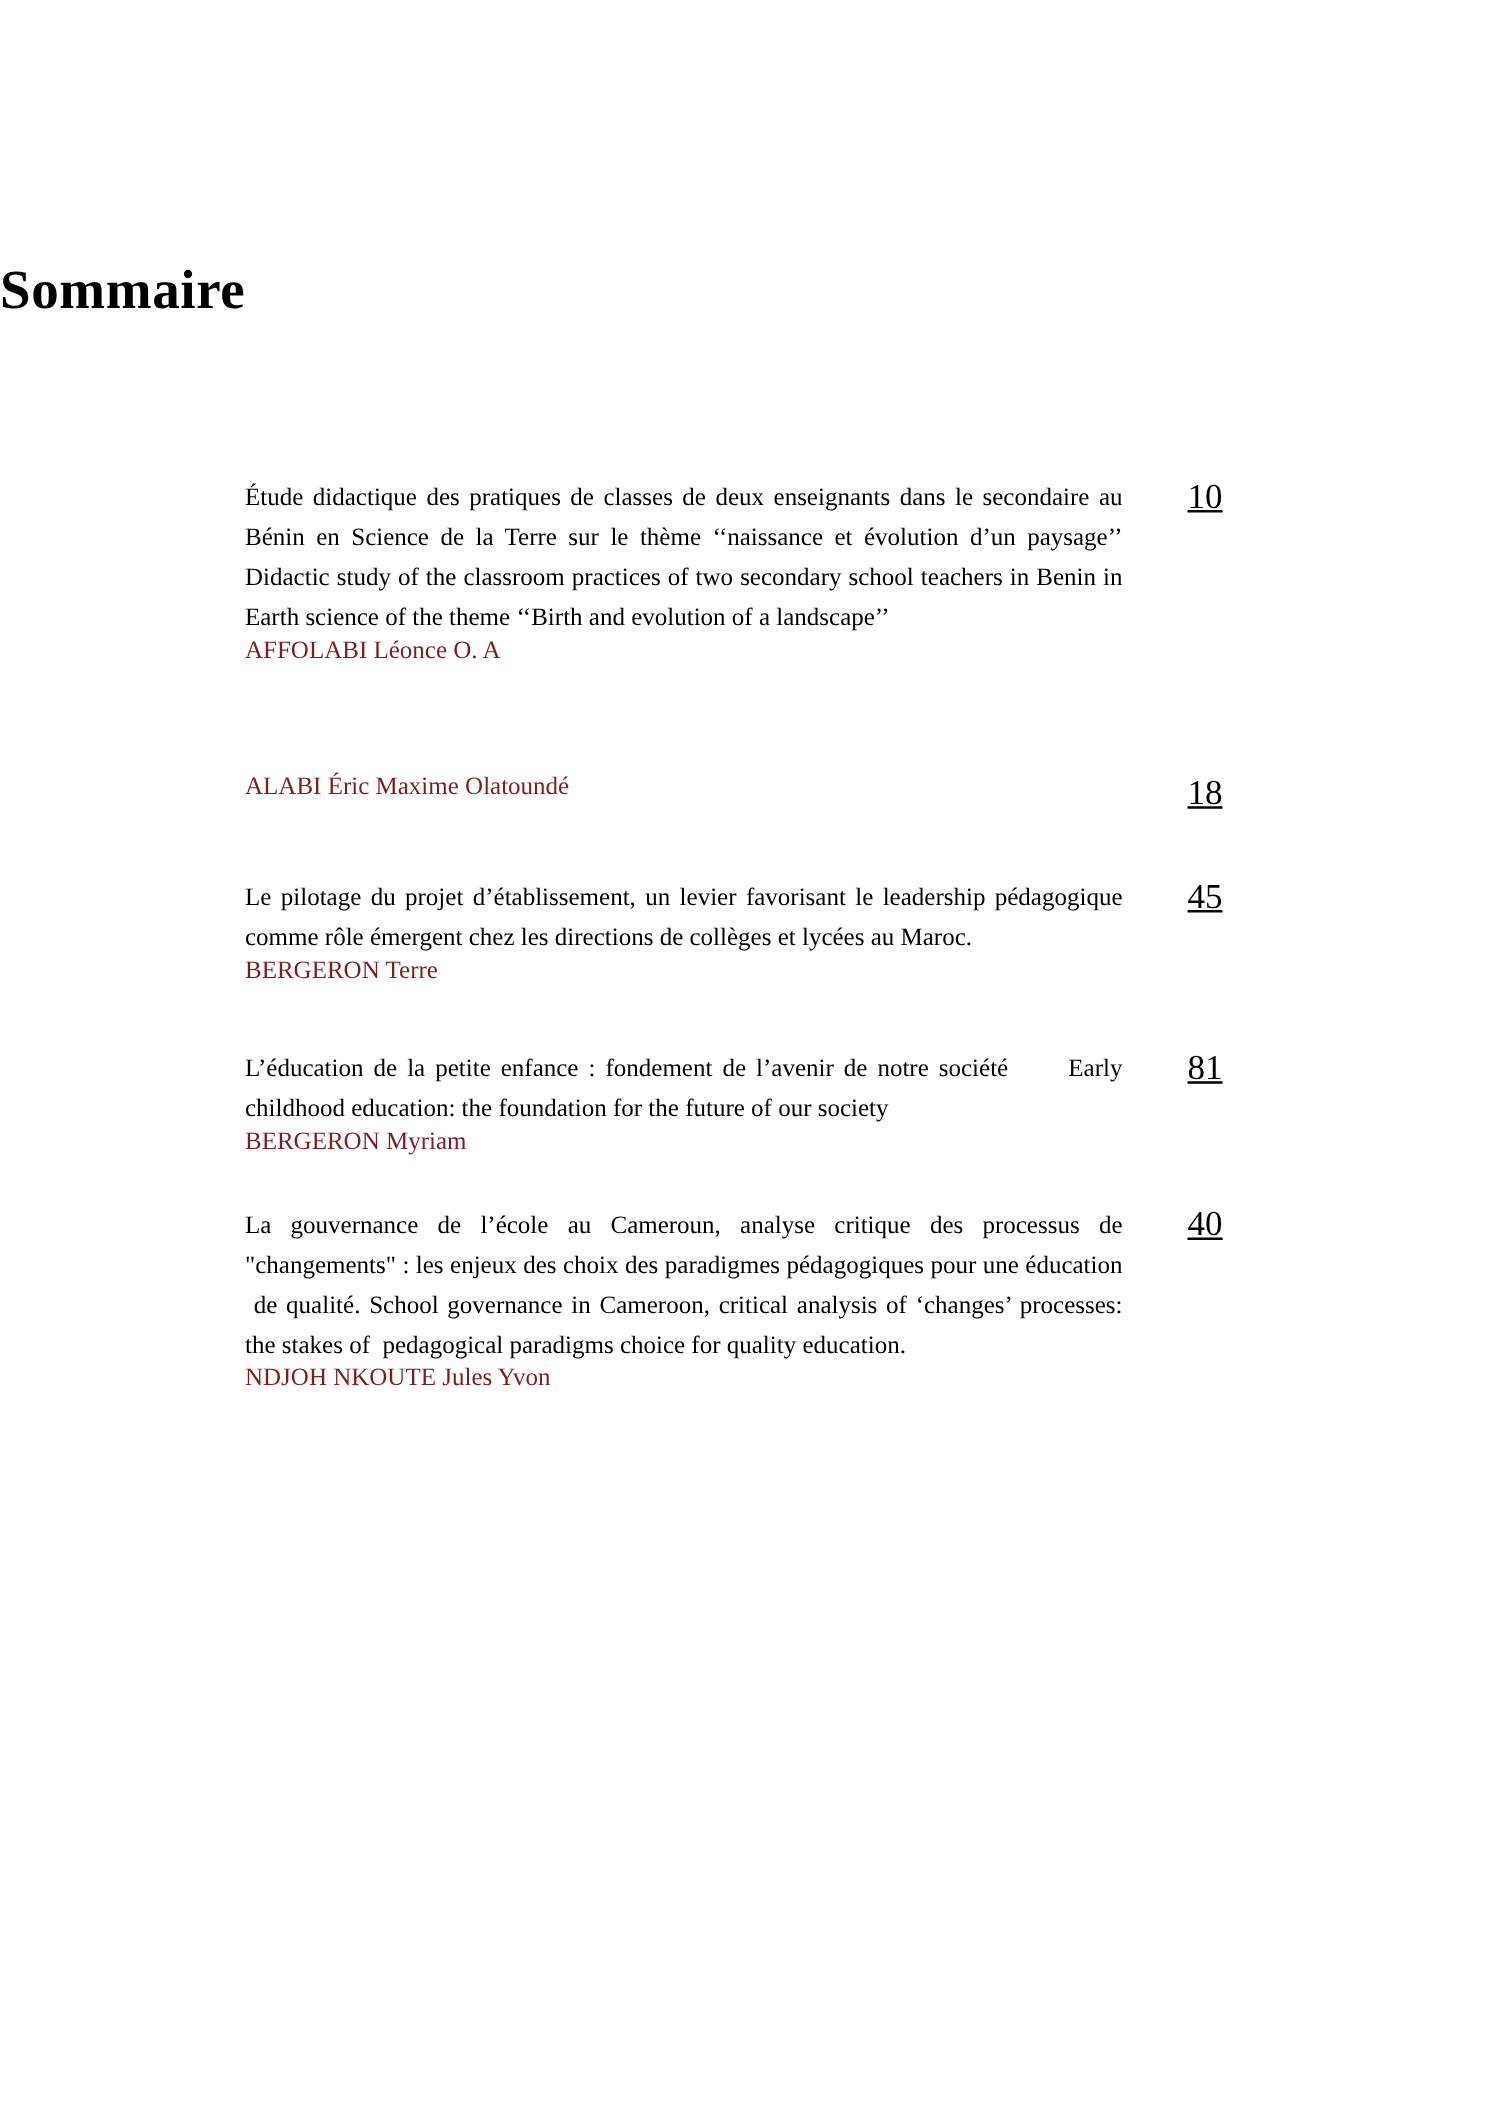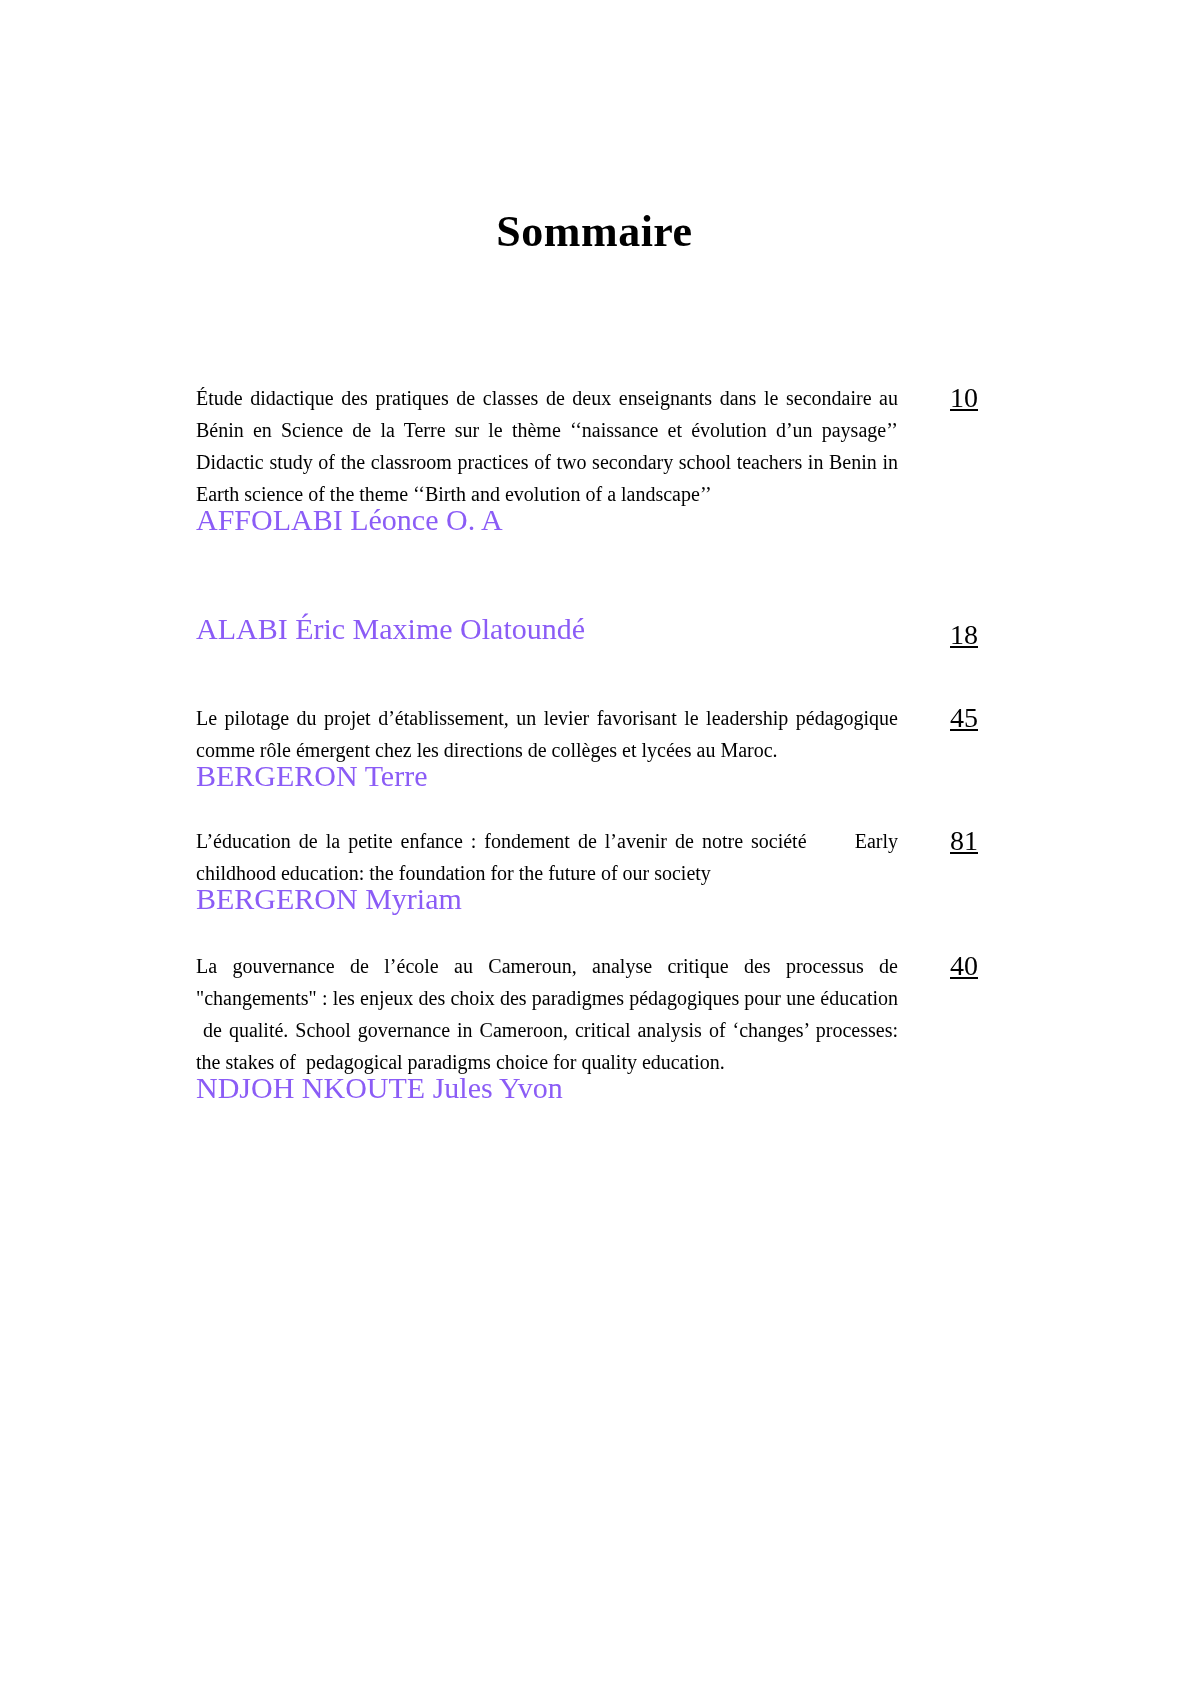--- a/index.html
+++ b/index.html
@@ -14,21 +14,21 @@
     font-family: "Liberation Serif", "DejaVu Serif", serif;
     color: #000000;
   }
   .page {
     width: 1189px;
     height: 1683px;
     position: relative;
   }
   .doc-title {
     margin: 206px 0 17px 0;
-    text-align: center;
+    text-align: left;
     font-size: 44px;
     line-height: 52px;
     font-weight: 700;
     letter-spacing: 0.5px;
   }
   .toc {
     margin: 124px 0 0 196px;
     width: 782px;
   }
   .entry {
@@ -39,34 +39,34 @@
     width: 702px;
   }
   .entry-title {
     margin: 0;
     font-size: 20px;
     line-height: 32px;
     text-align: justify;
   }
   .entry-author {
     margin: -2px 0 0 0;
-    font-size: 30px;
+    font-size: 20px;
     line-height: 24px;
-    color: #8b5cf6;
+    color: #7f1d1d;
   }
   .entry-page {
     flex: 1;
     text-align: right;
     font-size: 28px;
     line-height: 32px;
     text-decoration: underline;
   }
   .entry.e1 { margin-bottom: 87px; }
   .entry.e2 { margin-bottom: 51px; }
-  .entry.e3 { margin-bottom: 37px; }
+  .entry.e3 { margin-bottom: 51px; }
   .entry.e4 { margin-bottom: 39px; }
   .entry.e5 { margin-bottom: 0; }
 </style>
 </head>
 <body>
 
 <div class="page">
 
   <h1 class="doc-title">Sommaire</h1>
 

